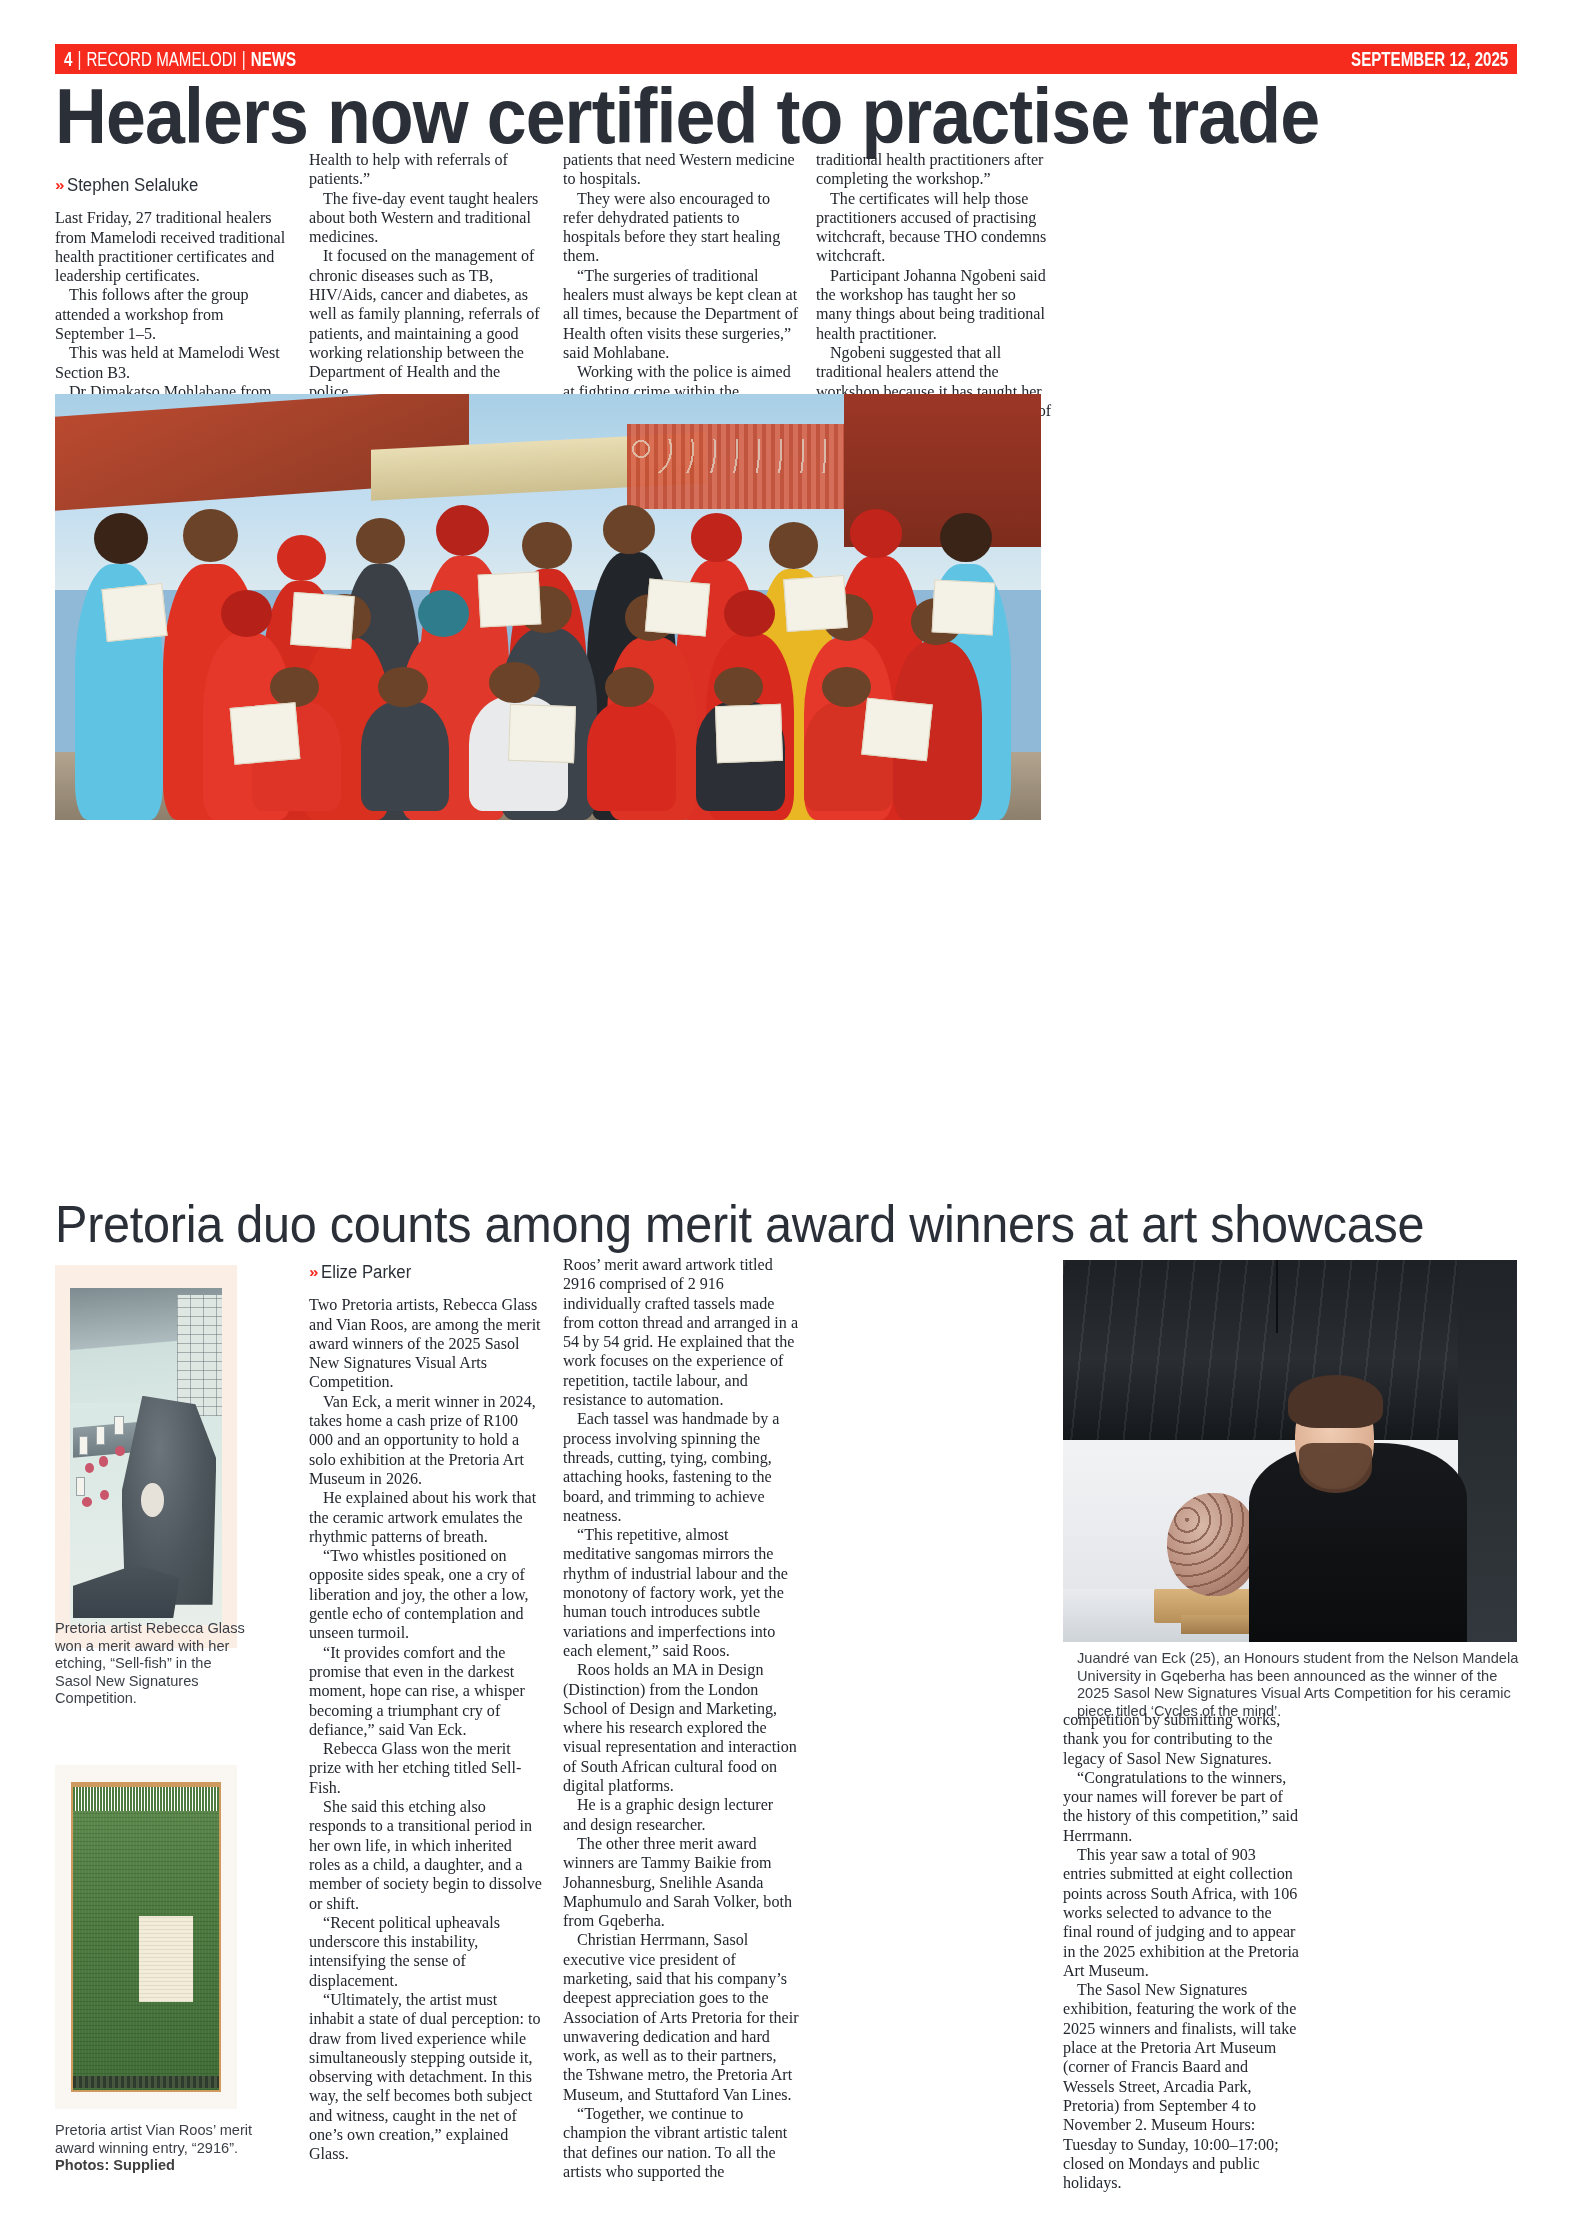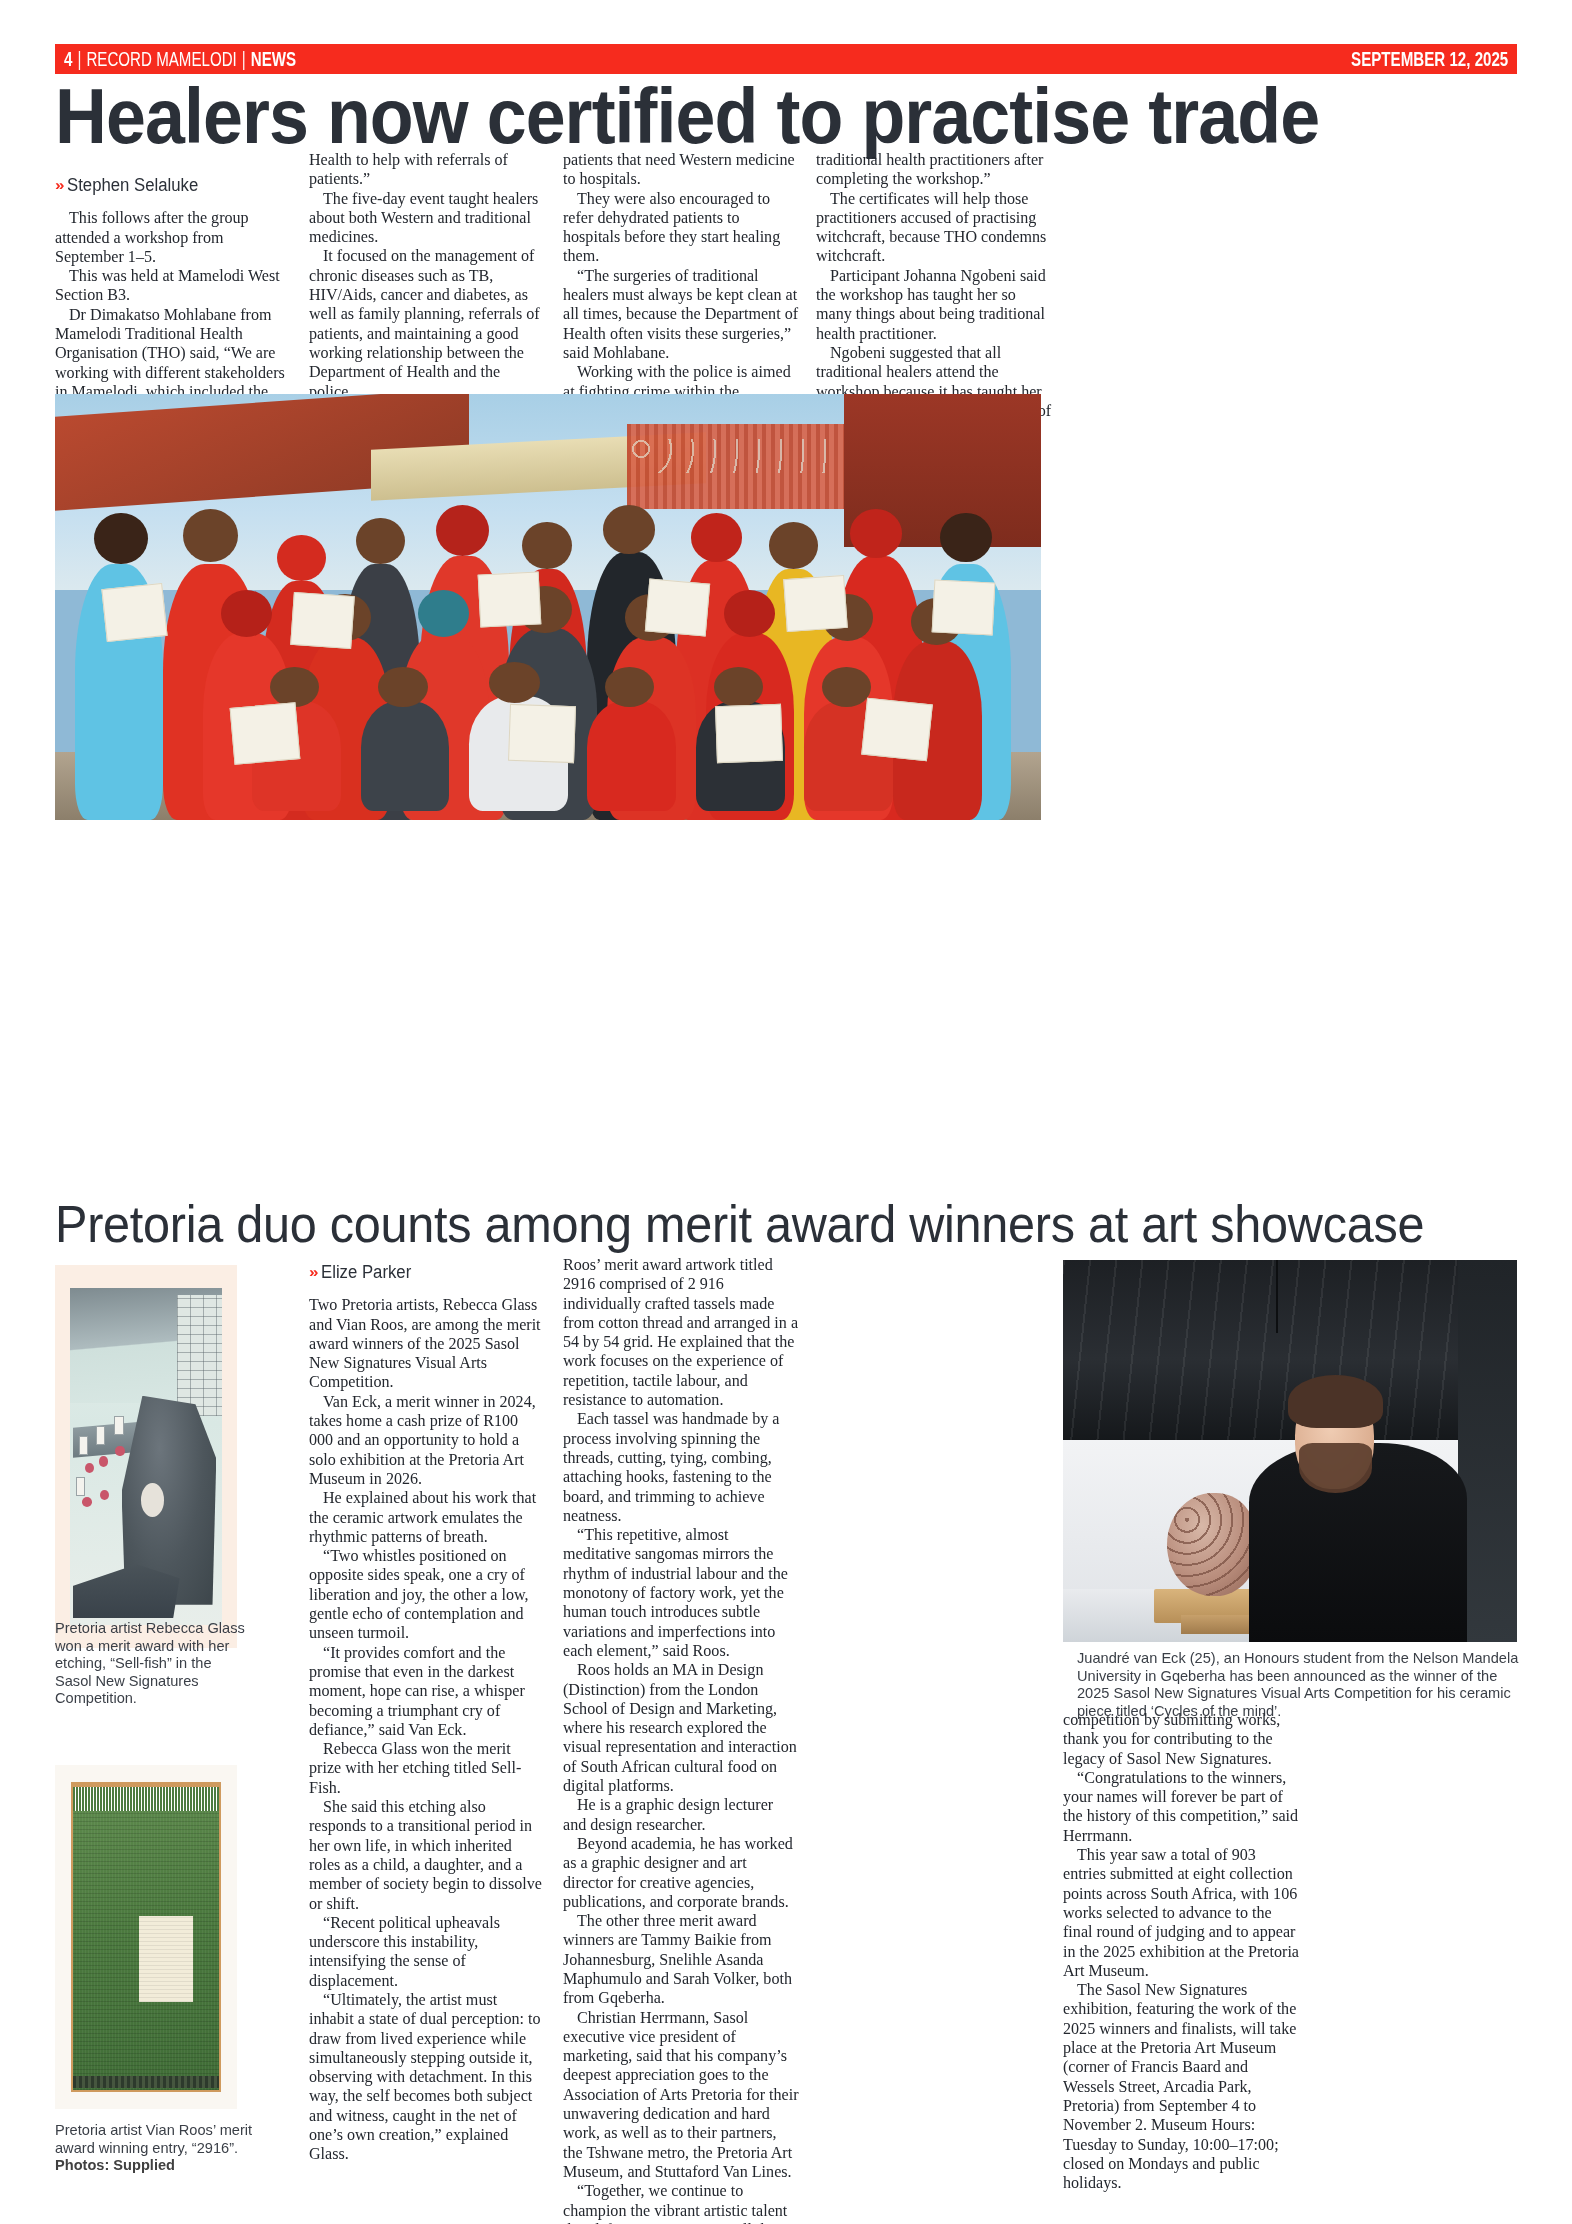--- a/index.html
+++ b/index.html
@@ -397,20 +397,21 @@
     <div class="masthead-date">SEPTEMBER 12, 2025</div>
   </div>
 
   <div class="headline-main">Healers now certified to practise trade</div>
 
   <div class="col a1c1">
     <div class="byline">
       <span class="chev">»</span>
       <span class="byline-name">Stephen Selaluke</span>
     </div>
+    <p class="noindent">Last Friday, 27 traditional healers from Mamelodi received traditional health practitioner certificates and leadership certificates.</p>
     <p>This follows after the group attended a workshop from September 1–5.</p>
     <p>This was held at Mamelodi West Section B3.</p>
     <p>Dr Dimakatso Mohlabane from Mamelodi Traditional Health Organisation (THO) said, “We are working with different stakeholders in Mamelodi, which included the Department of Health and the police.</p>
     <p>“We are working with the Department of</p>
   </div>
 
   <div class="col a1c2">
     <p class="noindent">Health to help with referrals of patients.”</p>
     <p>The five-day event taught healers about both Western and traditional medicines.</p>
     <p>It focused on the management of chronic diseases such as TB, HIV/Aids, cancer and diabetes, as well as family planning, referrals of patients, and maintaining a good working relationship between the Department of Health and the police.</p>
@@ -580,21 +581,20 @@
     <p>“Recent political upheavals underscore this instability, intensifying the sense of displacement.</p>
     <p>“Ultimately, the artist must inhabit a state of dual perception: to draw from lived experience while simultaneously stepping outside it, observing with detachment. In this way, the self becomes both subject and witness, caught in the net of one’s own creation,” explained Glass.</p>
   </div>
 
   <div class="col a2c2">
     <p class="noindent">Roos’ merit award artwork titled 2916 comprised of 2 916 individually crafted tassels made from cotton thread and arranged in a 54 by 54 grid. He explained that the work focuses on the experience of repetition, tactile labour, and resistance to automation.</p>
     <p>Each tassel was handmade by a process involving spinning the threads, cutting, tying, combing, attaching hooks, fastening to the board, and trimming to achieve neatness.</p>
     <p>“This repetitive, almost meditative sangomas mirrors the rhythm of industrial labour and the monotony of factory work, yet the human touch introduces subtle variations and imperfections into each element,” said Roos.</p>
     <p>Roos holds an MA in Design (Distinction) from the London School of Design and Marketing, where his research explored the visual representation and interaction of South African cultural food on digital platforms.</p>
     <p>He is a graphic design lecturer and design researcher.</p>
-    <p>Beyond academia, he has worked as a graphic designer and art director for creative agencies, publications, and corporate brands.</p>
     <p>The other three merit award winners are Tammy Baikie from Johannesburg, Snelihle Asanda Maphumulo and Sarah Volker, both from Gqeberha.</p>
     <p>Christian Herrmann, Sasol executive vice president of marketing, said that his company’s deepest appreciation goes to the Association of Arts Pretoria for their unwavering dedication and hard work, as well as to their partners, the Tshwane metro, the Pretoria Art Museum, and Stuttaford Van Lines.</p>
     <p>“Together, we continue to champion the vibrant artistic talent that defines our nation. To all the artists who supported the</p>
   </div>
 
   <div class="col a2c3">
     <p class="noindent">competition by submitting works, thank you for contributing to the legacy of Sasol New Signatures.</p>
     <p>“Congratulations to the winners, your names will forever be part of the history of this competition,” said Herrmann.</p>
     <p>This year saw a total of 903 entries submitted at eight collection points across South Africa, with 106 works selected to advance to the final round of judging and to appear in the 2025 exhibition at the Pretoria Art Museum.</p>
     <p>The Sasol New Signatures exhibition, featuring the work of the 2025 winners and finalists, will take place at the Pretoria Art Museum (corner of Francis Baard and Wessels Street, Arcadia Park, Pretoria) from September 4 to November 2. Museum Hours: Tuesday to Sunday, 10:00–17:00; closed on Mondays and public holidays.</p>

